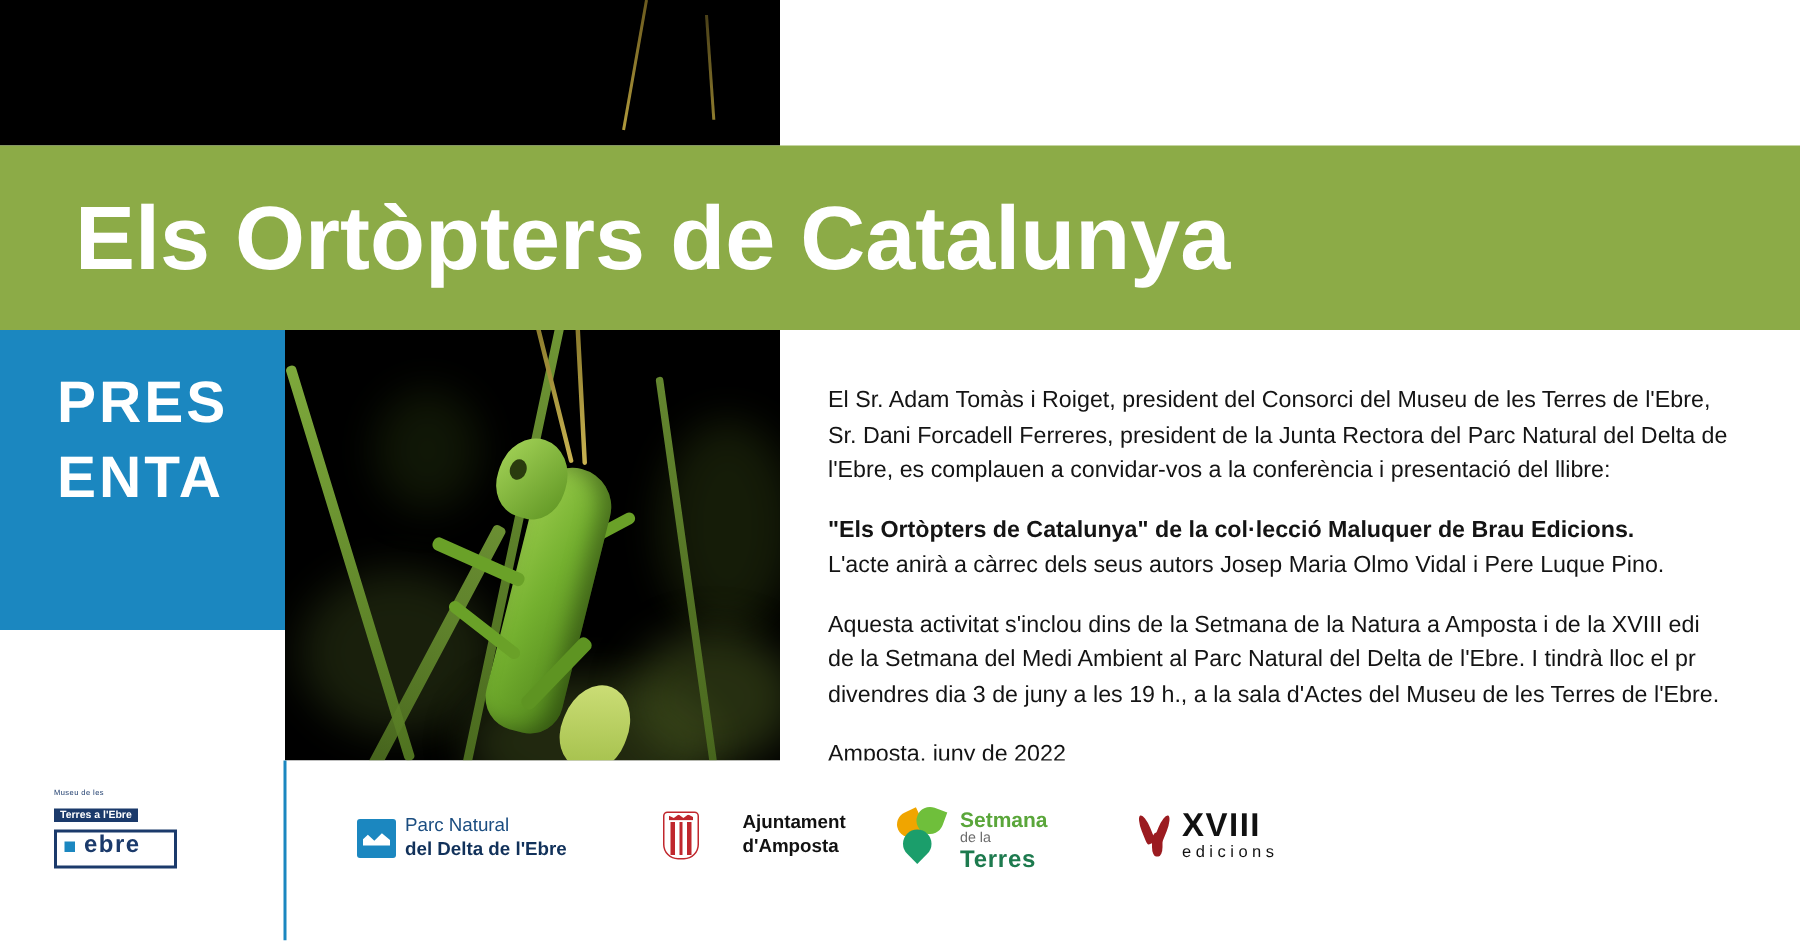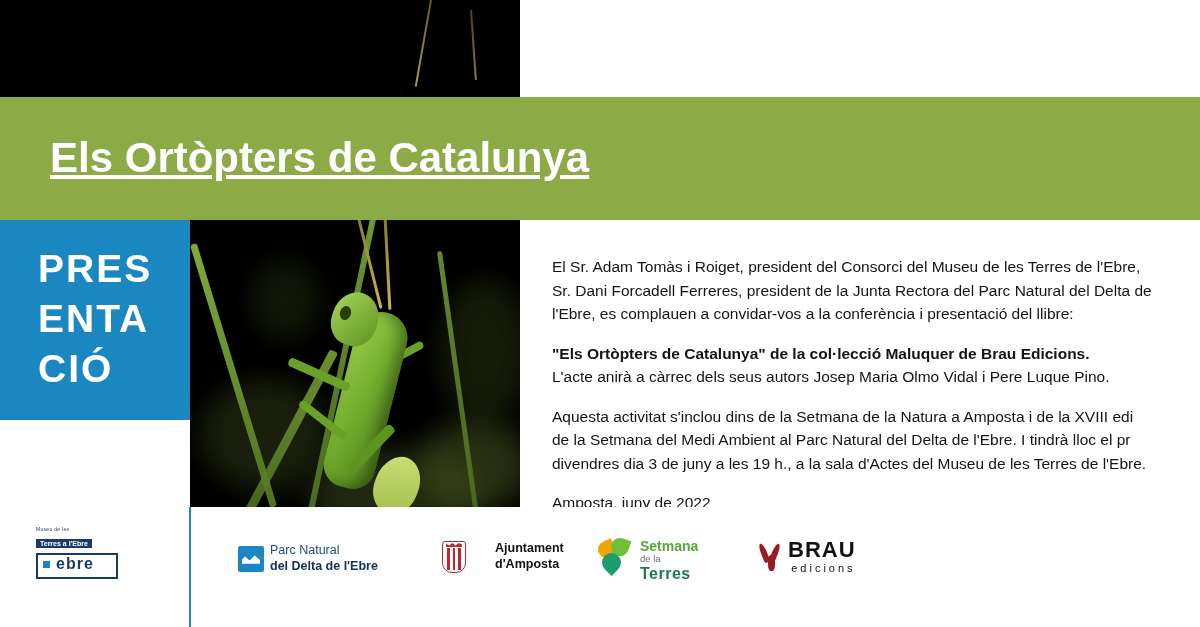--- a/index.html
+++ b/index.html
@@ -64,26 +64,25 @@
     top: 97px;
     width: 1200px;
     height: 123px;
     background: #8cab47;
     display: flex;
     align-items: center;
   }
   .title-band .title-text {
     margin-left: 50px;
     color: #ffffff;
-    font-size: 42px;
+    font-size: 60px;
     font-weight: bold;
     letter-spacing: 0px;
     line-height: 1.1;
     white-space: nowrap;
-    text-decoration: underline;
   }
 
   
   .presenta-block {
     position: absolute;
     left: 0;
     top: 220px;
     width: 190px;
     height: 200px;
     background: #1b87c0;
@@ -429,21 +428,20 @@
 </div>
 <div class="top-white"></div>
 
 <div class="title-band">
   <div class="title-text">Els Ortòpters de Catalunya</div>
 </div>
 
 <div class="presenta-block">
   <div class="pline">PRES</div>
   <div class="pline">ENTA</div>
-  <div class="pline">CIÓ</div>
 </div>
 
 <div class="photo-main">
   <div class="bg-blob b1"></div>
   <div class="bg-blob b2"></div>
   <div class="bg-blob b3"></div>
   <div class="bg-blob b4"></div>
   <div class="bg-blob b5"></div>
 
   <div class="blade blade-a"></div>
@@ -530,16 +528,16 @@
     <div class="sn-l2t">de la</div>
     <div class="sn-l3t">Terres</div>
   </div>
 </div>
 
 <div class="logo-brau">
   <div class="br-mark">
     <div class="br-horn"></div>
   </div>
   <div class="br-text">
-    <div class="br-l1">BRAU</div>
+    <div class="br-l1">XVIII</div>
     <div class="br-l2">edicions</div>
   </div>
 </div>
 
 </body></html>

